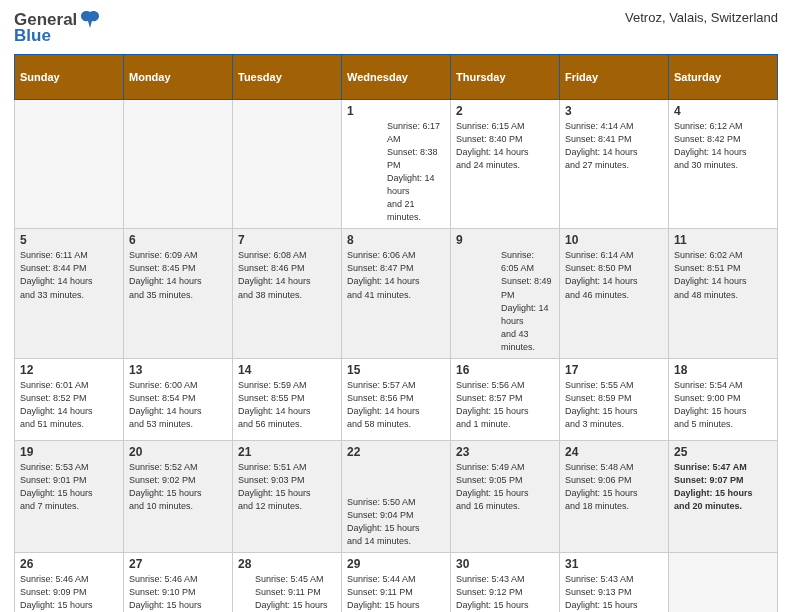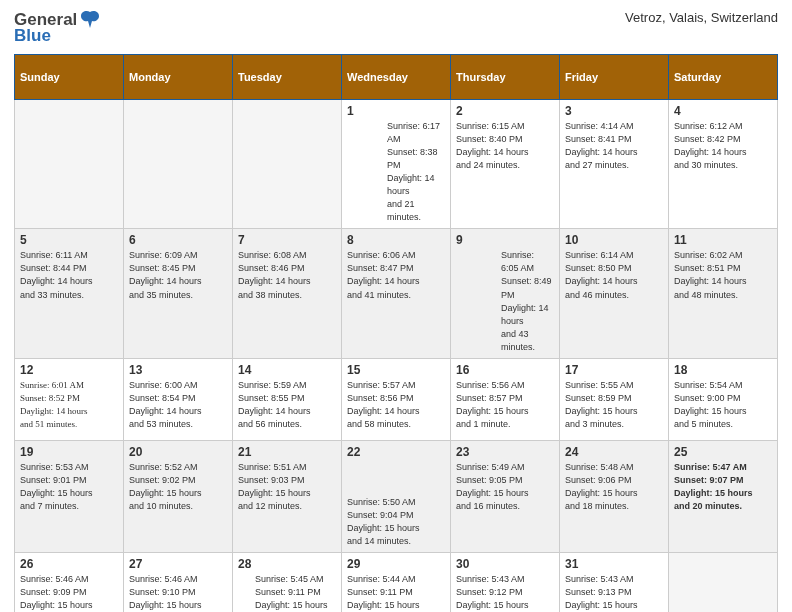--- a/index.html
+++ b/index.html
@@ -201,21 +201,21 @@
             <span class="day-num">11</span>
             <div class="day-info" style="white-space: pre-line;">Sunrise: 6:02 AM
 Sunset: 8:51 PM
 Daylight: 14 hours
 and 48 minutes.</div>
           </td>
         </tr>
         <tr class="row-odd">
           <td>
             <span class="day-num">12</span>
-            <div class="day-info" style="white-space: pre-line; font-family: Liberation Serif, serif;">Sunrise: 6:01 AM
+            <div class="day-info" style="white-space: pre-line;">Sunrise: 6:01 AM
 Sunset: 8:52 PM
 Daylight: 14 hours
 and 51 minutes.</div>
           </td>
           <td>
             <span class="day-num">13</span>
             <div class="day-info" style="white-space: pre-line;">Sunrise: 6:00 AM
 Sunset: 8:54 PM
 Daylight: 14 hours
 and 53 minutes.</div>

